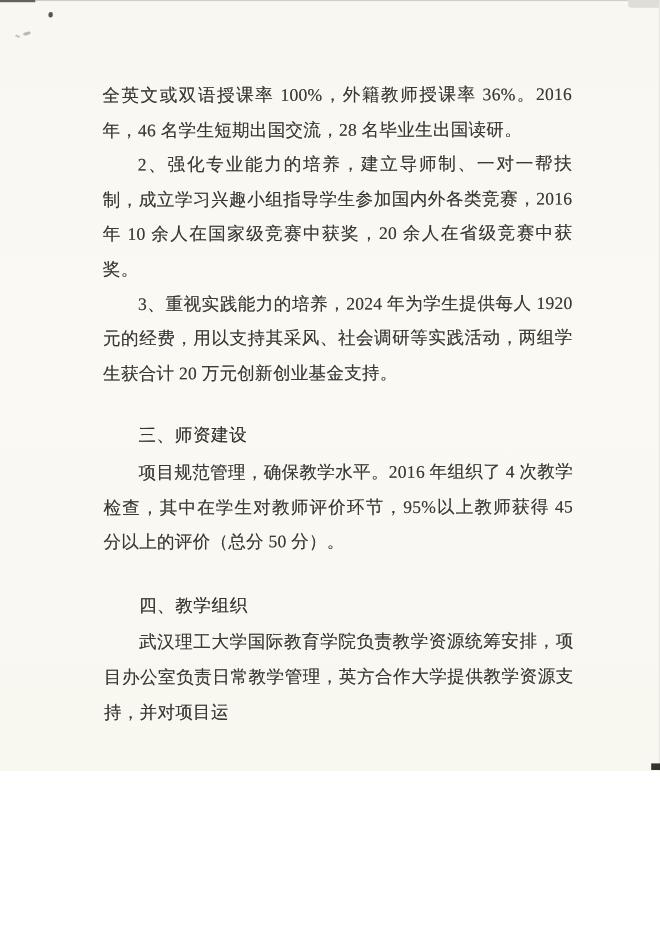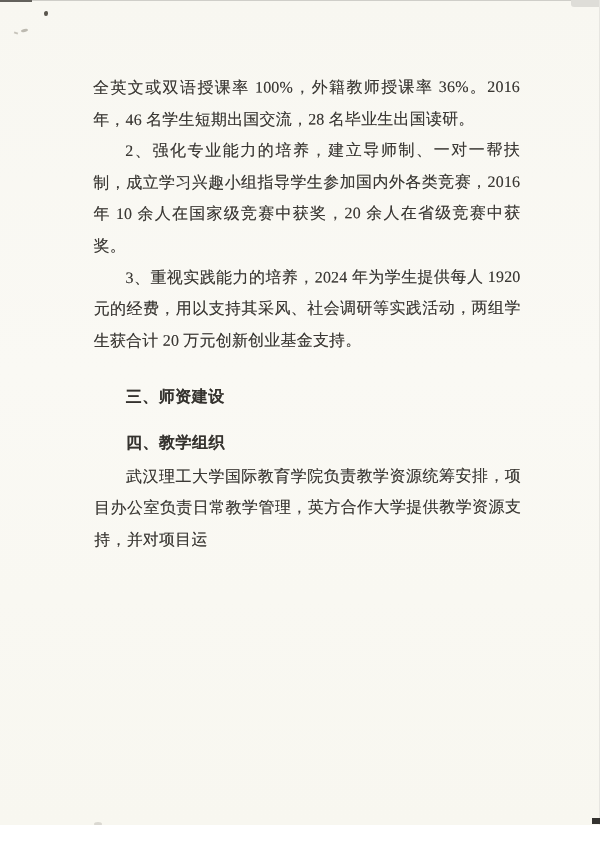--- a/index.html
+++ b/index.html
@@ -3,21 +3,21 @@
 <meta charset="utf-8">
 <style>
   html, body {
     margin: 0;
     padding: 0;
     background: #ffffff;
   }
   .page {
     position: relative;
     width: 600px;
-    height: 825px;
+    height: 701px;
     background: linear-gradient(180deg, #f8f7f1 0%, #faf9f4 45%, #f8f7f0 100%);
     overflow: hidden;
     font-family: "Liberation Serif", "DejaVu Serif", serif;
   }
   .text-block {
     position: absolute;
     left: 93px;
     top: 72px;
     width: 427px;
     transform: rotate(-0.15deg);
@@ -30,26 +30,26 @@
     font-size: 16px;
     line-height: 31.6px;
     text-align: justify;
     letter-spacing: 0.2px;
   }
   .indent { text-indent: 32px; }
   .heading {
     margin: 25px 0 2px 0;
     font-size: 16px;
     line-height: 31.6px;
-    font-weight: bold;
+    font-weight: normal;
     text-indent: 32px;
     letter-spacing: 0.5px;
     color: #34322e;
   }
-  .heading.gap-lg { margin-top: 14px; }
+  .heading.gap-lg { margin-top: 26px; }
 
   
   .artifact { position: absolute; pointer-events: none; }
   .top-edge-line   { top: 0; left: 0; width: 600px; height: 1px; background: #cfcec9; }
   .top-edge-dark   { top: 0; left: 0; width: 32px; height: 2px; background: #63615c; }
   .topright-smudge { top: 0; left: 571px; width: 29px; height: 7px; background: #deddd8; border-radius: 0 0 0 3px; }
   .right-edge-line { top: 0; right: 0; width: 1px; height: 847px; background: #e7e6e1; }
   .speck-dot       { left: 44px; top: 11px; width: 4px; height: 5px; background: #5a564e; border-radius: 55% 40% 50% 45%; }
   .speck-dash-a    { left: 14px; top: 32px; width: 4px; height: 2px; background: #c7c4bb; transform: rotate(20deg); }
   .speck-dash-b    { left: 21px; top: 29px; width: 7px; height: 3px; background: #bdbab1; border-radius: 50%; transform: rotate(-14deg); }
@@ -59,20 +59,21 @@
 </head>
 <body>
 
 <div class="page">
 
   <div class="text-block">
     <p class="para">全英文或双语授课率 100%，外籍教师授课率 36%。2016 年，46 名学生短期出国交流，28 名毕业生出国读研。</p>
     <p class="para indent">2、强化专业能力的培养，建立导师制、一对一帮扶制，成立学习兴趣小组指导学生参加国内外各类竞赛，2016 年 10 余人在国家级竞赛中获奖，20 余人在省级竞赛中获奖。</p>
     <p class="para indent">3、重视实践能力的培养，2024 年为学生提供每人 1920 元的经费，用以支持其采风、社会调研等实践活动，两组学生获合计 20 万元创新创业基金支持。</p>
     <h3 class="heading">三、师资建设</h3>
+    <p class="para indent">项目规范管理，确保教学水平。2016 年组织了 4 次教学检查，其中在学生对教师评价环节，95%以上教师获得 45 分以上的评价（总分 50 分）。</p>
     <h3 class="heading gap-lg">四、教学组织</h3>
     <p class="para indent">武汉理工大学国际教育学院负责教学资源统筹安排，项目办公室负责日常教学管理，英方合作大学提供教学资源支持，并对项目运</p>
   </div>
 
   <div class="artifact top-edge-line"></div>
   <div class="artifact top-edge-dark"></div>
   <div class="artifact topright-smudge"></div>
   <div class="artifact right-edge-line"></div>
   <div class="artifact speck-dot"></div>
   <div class="artifact speck-dash-a"></div>

